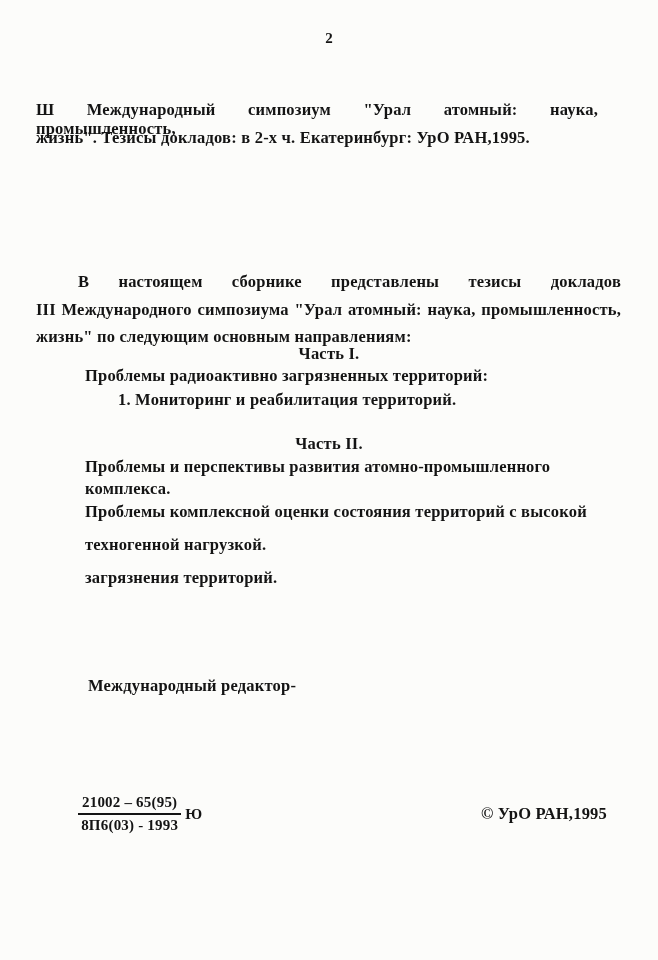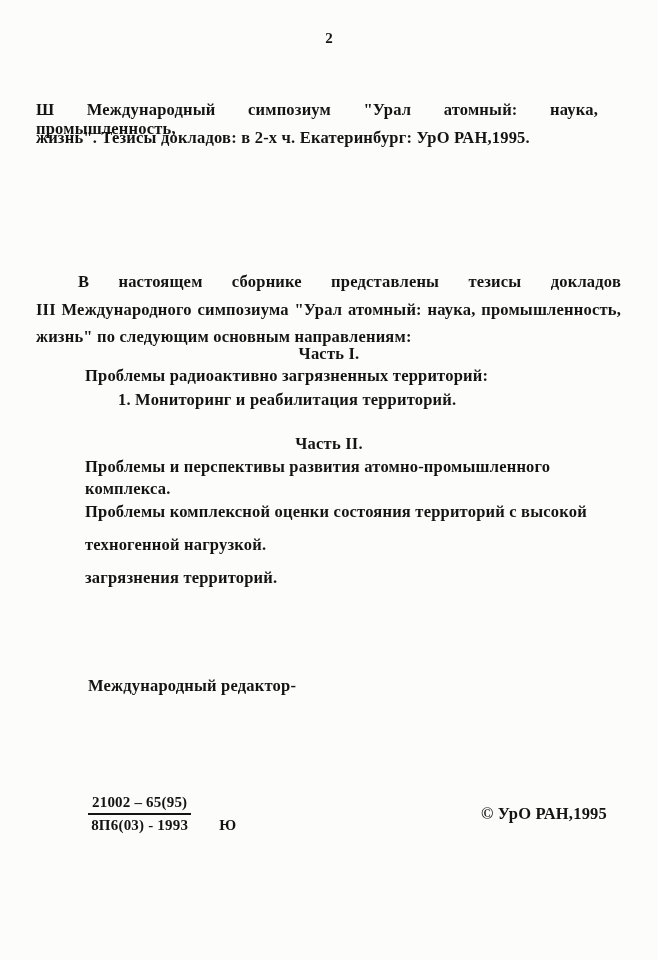--- a/index.html
+++ b/index.html
@@ -39,27 +39,26 @@
   .pagenum {
     position: absolute;
     top: 30px;
     left: 0;
     width: 658px;
     text-align: center;
     font-size: 15px;
   }
   .imprint-row {
     position: absolute;
-    left: 88px;
+    left: 78px;
     top: 794px;
     display: flex;
-    align-items: flex-end;
+    align-items: center;
     font-size: 15px;
     line-height: 17px;
-    gap: 24px;
   }
   .fraction {
     display: inline-block;
     text-align: center;
   }
   .fraction .num {
     padding: 0 4px 2px 4px;
     border-bottom: 2px solid #141414;
   }
   .fraction .den {

